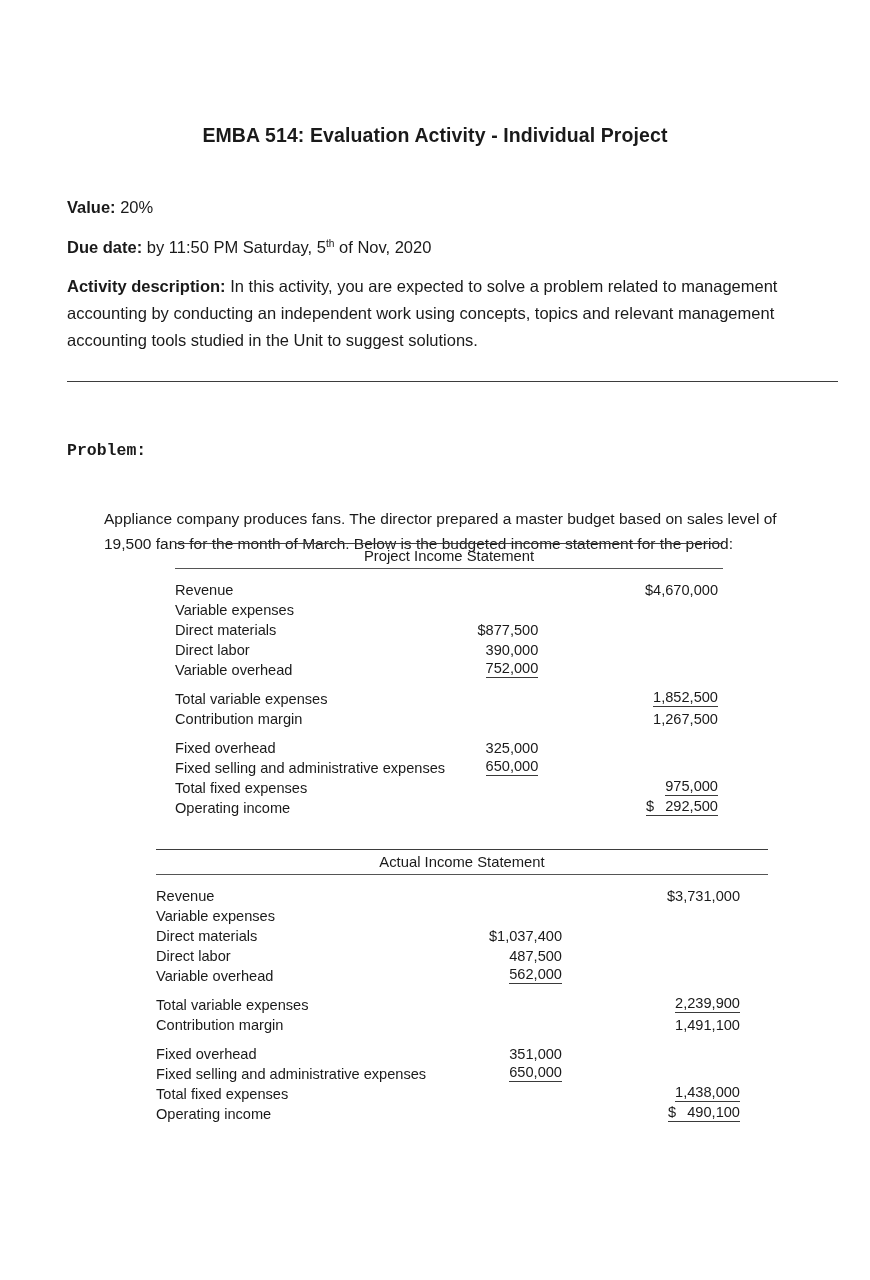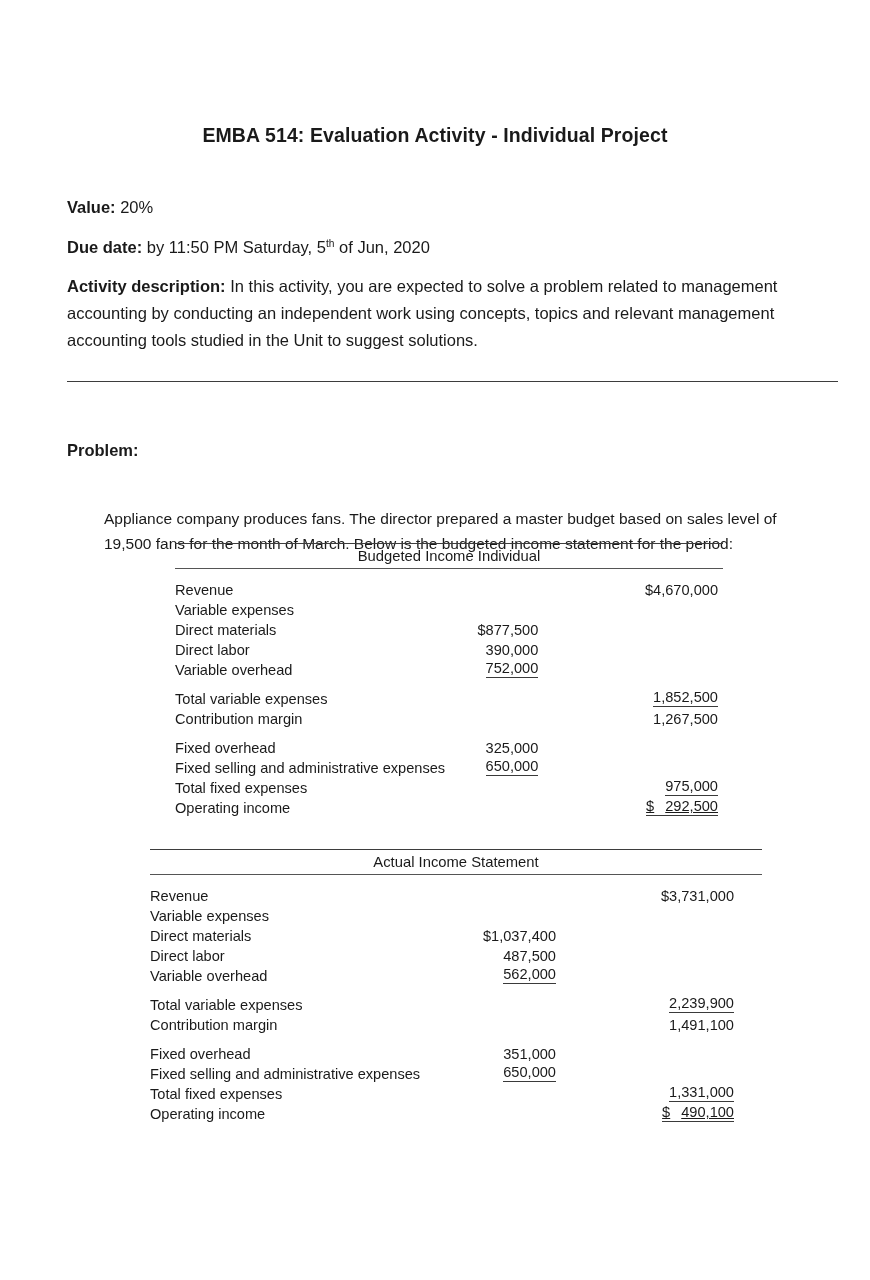--- a/index.html
+++ b/index.html
@@ -77,20 +77,21 @@
     border-top: 1.6px solid #3d3d3d;
   }
 
   
   .problem-heading {
     position: absolute;
     top: 441px;
     left: 67px;
     font-size: 16.5px;
     font-weight: bold;
+    font-family: Liberation Mono, monospace;
   }
 
   
   .body-para {
     position: absolute;
     left: 104px;
     font-size: 15.5px;
     line-height: 1.62;
     width: 718px;
     text-align: left;
@@ -100,21 +101,21 @@
 
   
   .fin-table {
     position: absolute;
     border-collapse: collapse;
     font-size: 14.6px;
     color: #1a1a1a;
     table-layout: fixed;
   }
   #table-budgeted { top: 543px; left: 175px; width: 548px; }
-  #table-actual   { top: 849px; left: 150px; width: 612px; }
+  #table-actual   { top: 849px; left: 156px; width: 612px; }
 
   .fin-table th, .fin-table td {
     padding: 0;
     font-weight: normal;
     vertical-align: bottom;
     line-height: 1;
   }
 
   .fin-table .title-row th {
     text-align: center;
@@ -140,54 +141,54 @@
   #table-actual .c-label { width: 320px; }
   #table-actual .c-num1  { width: 152px; padding-right: 2px; }
   #table-actual .c-num2  { width: 140px; padding-right: 28px; }
 
   
   .u {
     display: inline-block;
     border-bottom: 1.2px solid #3a3a3a;
     padding-bottom: 1px;
   }
-  .dollar-gap { display: inline-block; text-decoration: underline; }
+  .dollar-gap { display: inline-block; }
   .dollar-gap .sym { margin-right: 11px; }
 
   .spacer-row td { height: 9px !important; }
 </style>
 </head>
 <body>
 
 <div class="page">
 
   <h1 class="doc-title">EMBA 514: Evaluation Activity - Individual Project</h1>
 
   <div class="meta-line" id="value-line">
     <span class="lbl">Value:</span><span class="meta-value-line"> 20%</span>
   </div>
 
   <div class="meta-line" id="due-line">
-    <span class="lbl">Due date:</span><span> by 11:50 PM Saturday, 5</span><sup class="ord">th</sup><span> of Jun, 2020</span>
+    <span class="lbl">Due date:</span><span> by 11:50 PM Saturday, 5</span><sup class="ord">th</sup><span> of Nov, 2020</span>
   </div>
 
   <div class="desc-block">
     <span class="lbl">Activity description:</span><span> In this activity, you are expected to solve a problem related to management accounting by conducting an independent work using concepts, topics and relevant management accounting tools studied in the Unit to suggest solutions.</span>
   </div>
 
   <div class="divider"></div>
 
   <div class="problem-heading">Problem:</div>
 
   <div class="body-para" id="intro-para">Appliance company produces fans. The director prepared a master budget based on sales level of 19,500 fans for the month of March. Below is the budgeted income statement for the period:</div>
 
   <table class="fin-table" id="table-budgeted">
     <thead>
       <tr class="title-row">
-        <th colspan="3">Budgeted Income Individual</th>
+        <th colspan="3">Project Income Statement</th>
       </tr>
     </thead>
     <tbody>
         <tr>
           <td class="c-label">Revenue</td>
           <td class="c-num1"></td>
           <td class="c-num2"><span>$4,670,000</span></td>
         </tr>
         <tr>
           <td class="c-label">Variable expenses</td>
@@ -303,21 +304,21 @@
           <td class="c-num2"></td>
         </tr>
         <tr>
           <td class="c-label">Fixed selling and administrative expenses</td>
           <td class="c-num1"><span class="u">650,000</span></td>
           <td class="c-num2"></td>
         </tr>
         <tr>
           <td class="c-label">Total fixed expenses</td>
           <td class="c-num1"></td>
-          <td class="c-num2"><span class="u">1,331,000</span></td>
+          <td class="c-num2"><span class="u">1,438,000</span></td>
         </tr>
         <tr>
           <td class="c-label">Operating income</td>
           <td class="c-num1"></td>
           <td class="c-num2"><span class="u dollar-gap"><span class="sym">$</span>490,100</span></td>
         </tr>
       </tbody>
   </table>
 
 </div>

